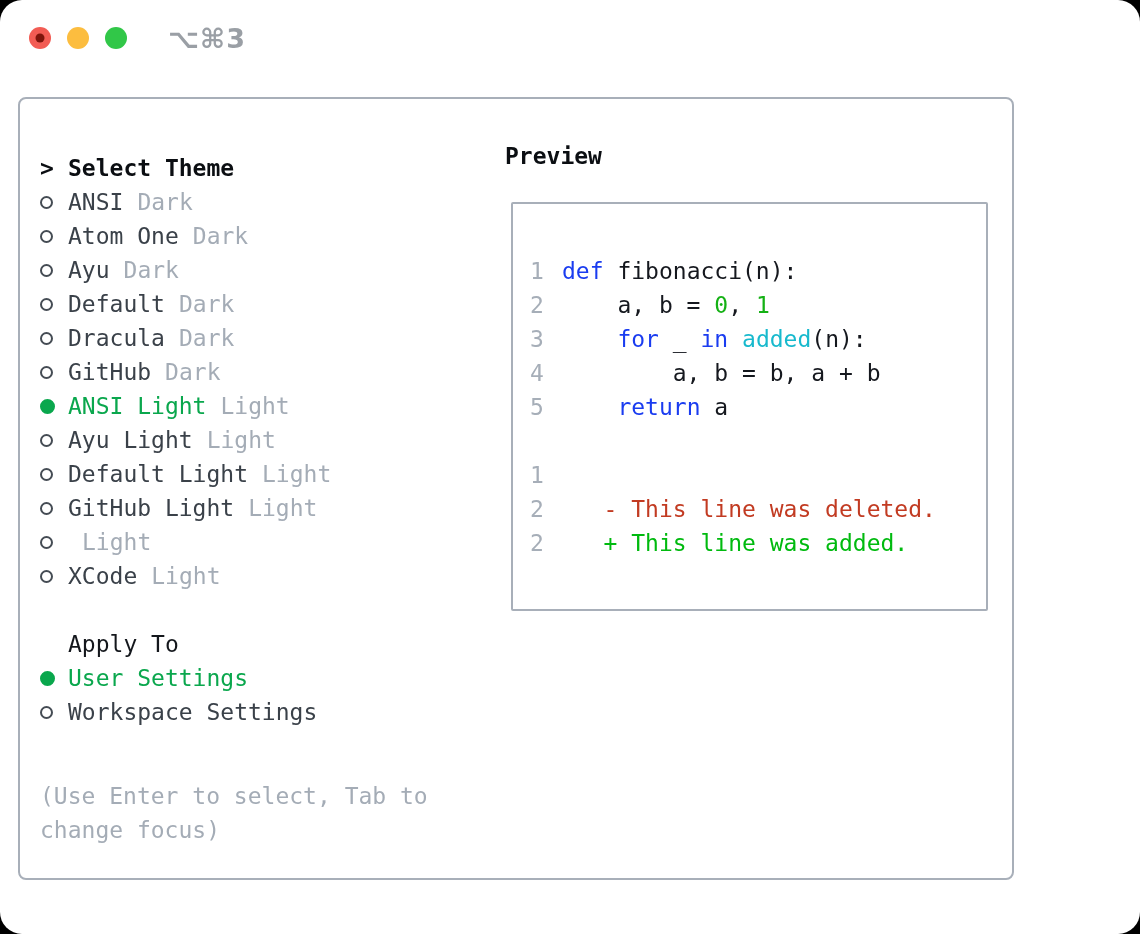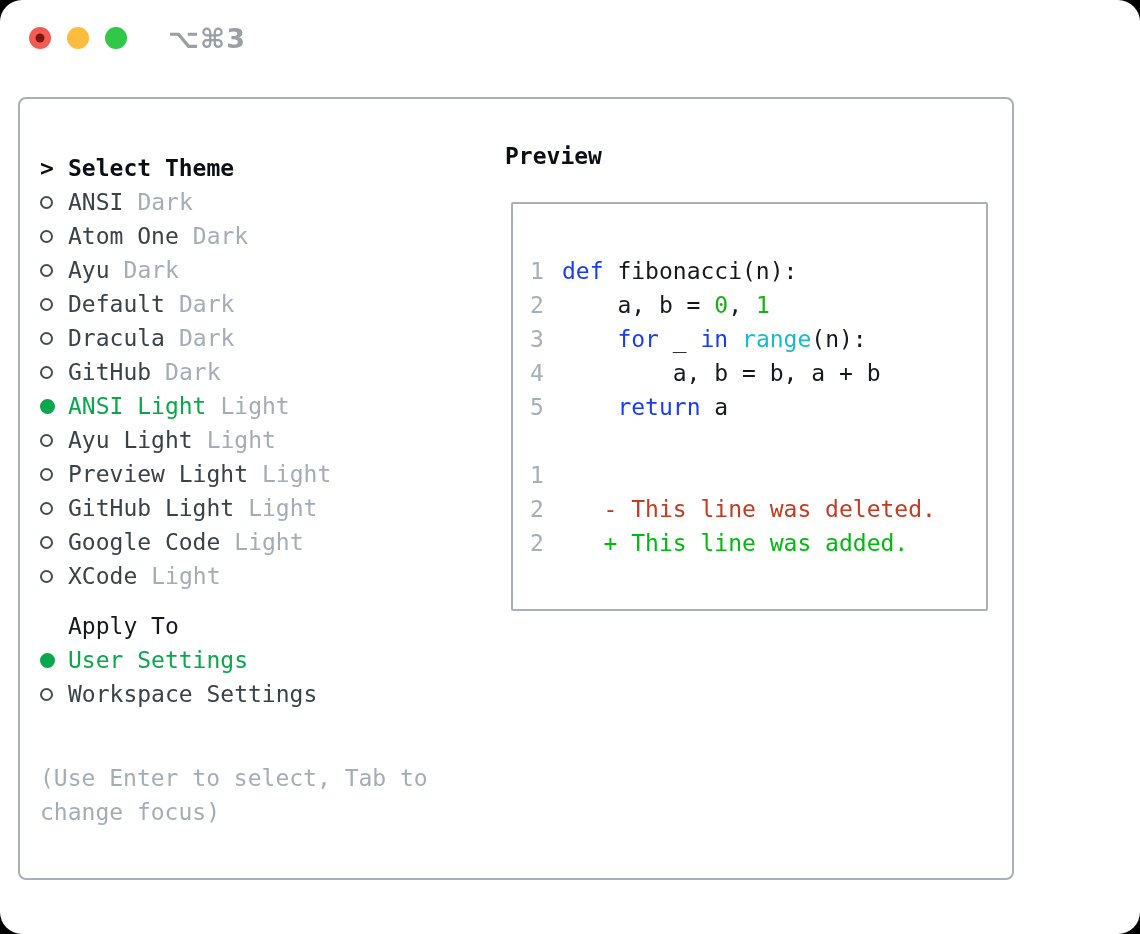--- a/index.html
+++ b/index.html
@@ -57,21 +57,21 @@
   }
   .bullet.sel i {
     width: 15px; height: 15px;
     background: var(--selection-green); border-color: var(--selection-green);
   }
   .prompt { display: inline-block; width: 28px; font-weight: 700; color: var(--heading-text); }
   .heading-label { font-weight: 700; color: var(--heading-text); }
   .opt-name { color: var(--list-text); }
   .opt-name.sel { color: var(--selection-green); }
   .opt-variant { color: var(--muted); margin-left: 14px; }
-  .apply-heading { margin-top: 16px; text-align: right; }
+  .apply-heading { margin-top: 34px; text-align: right; }
   .apply-label { color: #14171c; font-weight: 500; }
   .hint {
     margin-top: 50px; width: 420px;
     color: var(--muted); line-height: 34px;
   }
 
   
   .preview-title {
     position: absolute; left: 485px; top: 40px;
     font-size: 23px; line-height: 34px; font-weight: 700;
@@ -123,23 +123,23 @@
 
       <div id="theme-options">
           <div class="row"><span class="bullet"><i></i></span><span class="opt-name">ANSI</span><span class="opt-variant">Dark</span></div>
           <div class="row"><span class="bullet"><i></i></span><span class="opt-name">Atom One</span><span class="opt-variant">Dark</span></div>
           <div class="row"><span class="bullet"><i></i></span><span class="opt-name">Ayu</span><span class="opt-variant">Dark</span></div>
           <div class="row"><span class="bullet"><i></i></span><span class="opt-name">Default</span><span class="opt-variant">Dark</span></div>
           <div class="row"><span class="bullet"><i></i></span><span class="opt-name">Dracula</span><span class="opt-variant">Dark</span></div>
           <div class="row"><span class="bullet"><i></i></span><span class="opt-name">GitHub</span><span class="opt-variant">Dark</span></div>
           <div class="row"><span class="bullet sel"><i></i></span><span class="opt-name sel">ANSI Light</span><span class="opt-variant">Light</span></div>
           <div class="row"><span class="bullet"><i></i></span><span class="opt-name">Ayu Light</span><span class="opt-variant">Light</span></div>
-          <div class="row"><span class="bullet"><i></i></span><span class="opt-name">Preview Light</span><span class="opt-variant">Light</span></div>
+          <div class="row"><span class="bullet"><i></i></span><span class="opt-name">Default Light</span><span class="opt-variant">Light</span></div>
           <div class="row"><span class="bullet"><i></i></span><span class="opt-name">GitHub Light</span><span class="opt-variant">Light</span></div>
-          <div class="row"><span class="bullet"><i></i></span><span class="opt-name">Google Code</span><span class="opt-variant">Light</span></div>
+          <div class="row"><span class="bullet"><i></i></span><span class="opt-variant">Light</span></div>
           <div class="row"><span class="bullet"><i></i></span><span class="opt-name">XCode</span><span class="opt-variant">Light</span></div>
         </div>
 
       <div class="row apply-heading">
         <span class="bullet"></span>
         <span class="apply-label">Apply To</span>
       </div>
 
       <div id="apply-options">
           <div class="row"><span class="bullet sel"><i></i></span><span class="opt-name sel">User Settings</span></div>
@@ -148,21 +148,21 @@
 
       <div class="hint">(Use Enter to select, Tab to change focus)</div>
     </div>
 
     <div class="preview-title">Preview</div>
 
     <div class="preview-box">
       <div id="code-lines">
           <div class="cline"><span class="ln">1</span><span class="code"><span class="seg-keyword">def</span><span class="seg-plain"> fibonacci(n):</span></span></div>
           <div class="cline"><span class="ln">2</span><span class="code"><span class="seg-plain">    a, b = </span><span class="seg-number">0</span><span class="seg-plain">, </span><span class="seg-number">1</span></span></div>
-          <div class="cline"><span class="ln">3</span><span class="code"><span class="seg-plain">    </span><span class="seg-keyword">for</span><span class="seg-plain"> _ </span><span class="seg-keyword">in</span><span class="seg-plain"> </span><span class="seg-builtin">range</span><span class="seg-plain">(n):</span></span></div>
+          <div class="cline"><span class="ln">3</span><span class="code"><span class="seg-plain">    </span><span class="seg-keyword">for</span><span class="seg-plain"> _ </span><span class="seg-keyword">in</span><span class="seg-plain"> </span><span class="seg-builtin">added</span><span class="seg-plain">(n):</span></span></div>
           <div class="cline"><span class="ln">4</span><span class="code"><span class="seg-plain">        a, b = b, a + b</span></span></div>
           <div class="cline"><span class="ln">5</span><span class="code"><span class="seg-plain">    </span><span class="seg-keyword">return</span><span class="seg-plain"> a</span></span></div>
         </div>
       <div class="cline blank"></div>
       <div id="diff-lines">
           <div class="cline"><span class="ln">1</span></div>
           <div class="cline"><span class="ln">2</span><span class="code diff-deleted">   - This line was deleted.</span></div>
           <div class="cline"><span class="ln">2</span><span class="code diff-added">   + This line was added.</span></div>
         </div>
     </div>

